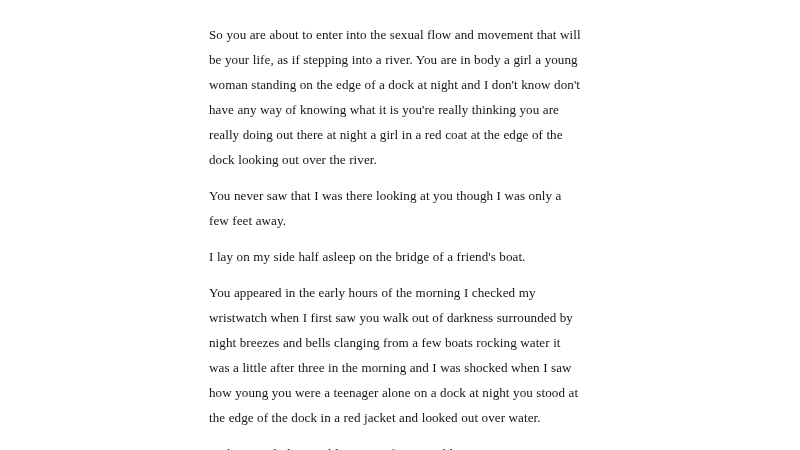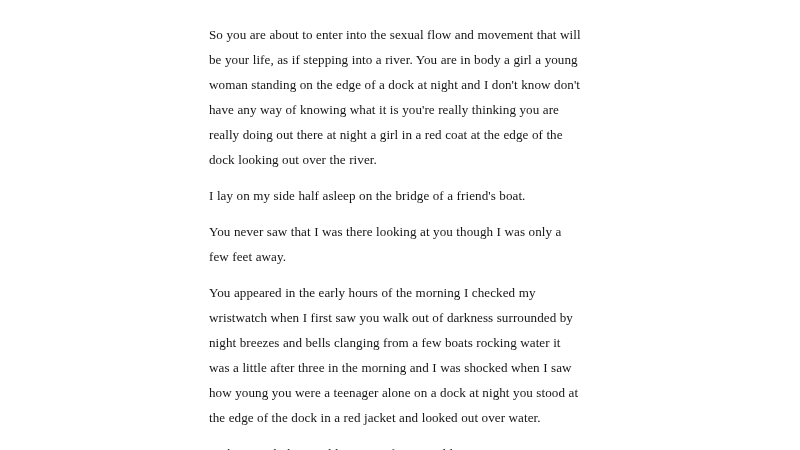--- a/index.html
+++ b/index.html
@@ -41,22 +41,22 @@
   }
 </style>
 </head>
 <body>
 
 <div id="document-page">
   <div id="prose-column">
 
     <p class="paragraph">So you are about to enter into the sexual flow and movement that will be your life, as if stepping into a river. You are in body a girl a young woman standing on the edge of a dock at night and I don't know don't have any way of knowing what it is you're really thinking you are really doing out there at night a girl in a red coat at the edge of the dock looking out over the river.</p>
 
+    <p class="paragraph">You never saw that I was there looking at you though I was only a few feet away.</p>
+
     <p class="paragraph">I lay on my side half asleep on the bridge of a friend's boat.</p>
-
-    <p class="paragraph">You never saw that I was there looking at you though I was only a few feet away.</p>
 
     <p class="paragraph">You appeared in the early hours of the morning I checked my wristwatch when I first saw you walk out of darkness surrounded by night breezes and bells clanging from a few boats rocking water it was a little after three in the morning and I was shocked when I saw how young you were a teenager alone on a dock at night you stood at the edge of the dock in a red jacket and looked out over water.</p>
 
     <p class="paragraph">In the moonlight I could see your face I could see your eyes I was a shadow on a boat looking at a girl on a dock looking out with such sadness at moving water.</p>
 
   </div>
 </div>
 
 </body></html>

